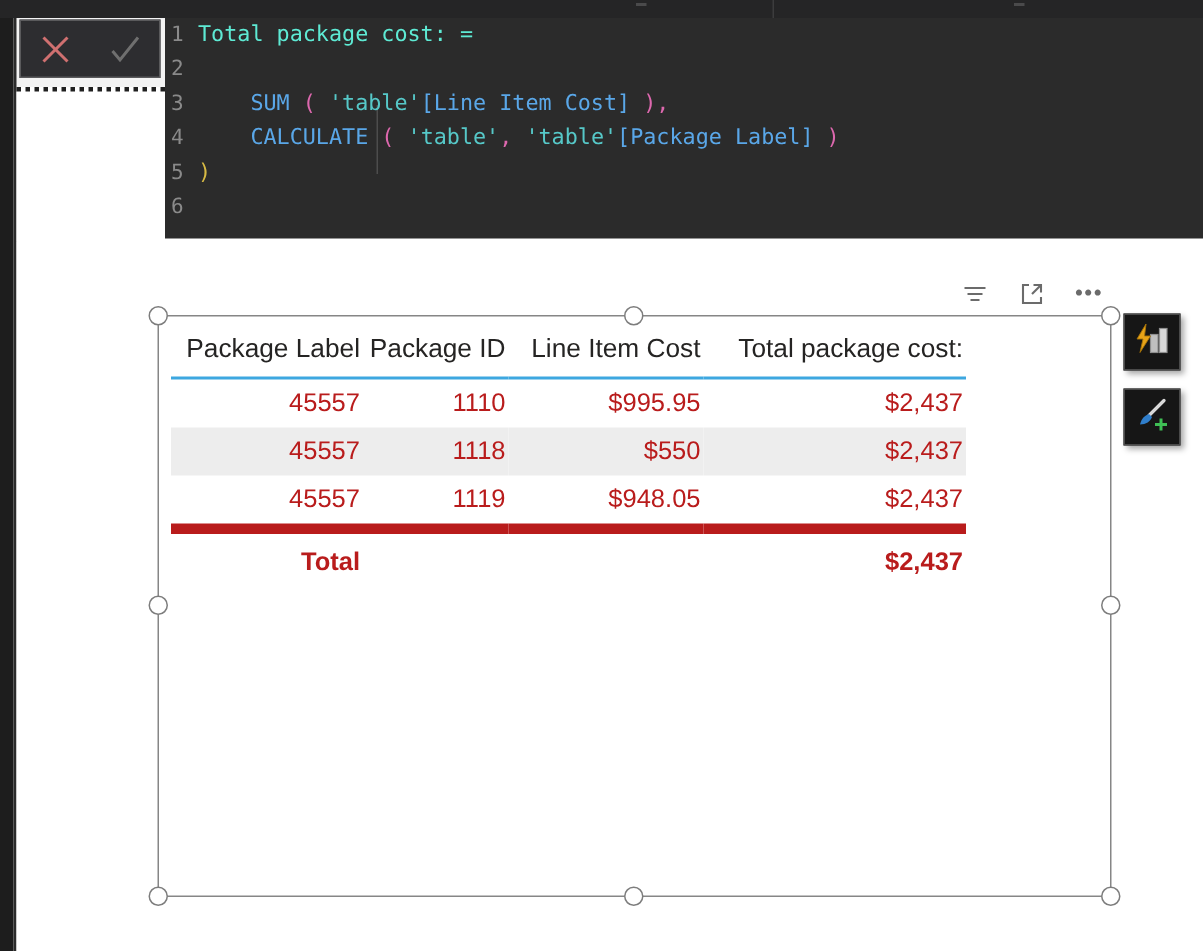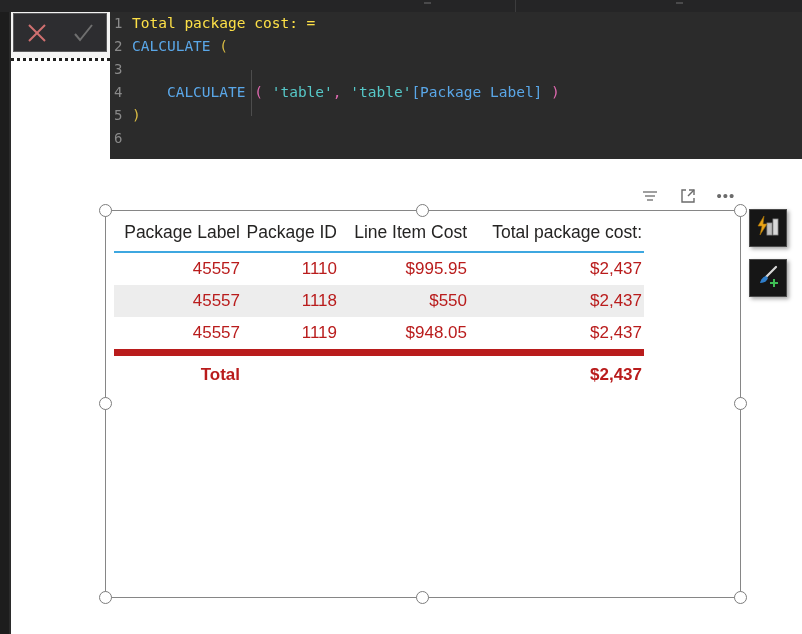--- a/index.html
+++ b/index.html
@@ -121,21 +121,21 @@
     position: relative;
   }
   .indent-guide {
     position: absolute;
     left: 141px;
     top: 58px;
     width: 1px;
     height: 46px;
     background: #4d4d4d;
   }
-  .tok-plain   { color: #fde047; }
+  .tok-plain   { color: #5eead4; }
   .tok-fn      { color: #5aa7e8; }
   .tok-paren1  { color: #d7ba44; }
   .tok-paren2  { color: #dd68ae; }
   .tok-str     { color: #56c8c8; }
   .tok-brkt    { color: #5aa7e8; }
   .tok-comma   { color: #dd68ae; }
 
   
   #report-canvas {
     position: absolute;
@@ -285,22 +285,22 @@
       <polyline points="4,13 9,19 21,4" fill="none" stroke="#6f6f6f" stroke-width="2"></polyline>
     </svg>
   </div>
 </div>
 <div id="formula-dotted-divider"></div>
 
 <div id="dax-editor">
   <div class="indent-guide"></div>
   <div id="dax-lines">
       <div class="code-line"><div class="gutter">1</div><div class="code-text"><span class="tok-plain">Total package cost: =</span></div></div>
-      <div class="code-line"><div class="gutter">2</div><div class="code-text"><span class="tok-fn">CALCULATE </span><span class="tok-paren1">(</span></div></div>
-      <div class="code-line"><div class="gutter">3</div></div>
+      <div class="code-line"><div class="gutter">2</div></div>
+      <div class="code-line"><div class="gutter">3</div><div class="code-text"><span class="tok-plain">    </span><span class="tok-fn">SUM </span><span class="tok-paren2">( </span><span class="tok-str">'table'</span><span class="tok-brkt">[Line Item Cost]</span><span class="tok-paren2"> )</span><span class="tok-comma">,</span></div></div>
       <div class="code-line"><div class="gutter">4</div><div class="code-text"><span class="tok-plain">    </span><span class="tok-fn">CALCULATE </span><span class="tok-paren2">( </span><span class="tok-str">'table'</span><span class="tok-comma">,</span><span class="tok-str"> 'table'</span><span class="tok-brkt">[Package Label]</span><span class="tok-paren2"> )</span></div></div>
       <div class="code-line"><div class="gutter">5</div><div class="code-text"><span class="tok-paren1">)</span></div></div>
       <div class="code-line"><div class="gutter">6</div><div class="code-text"></div></div>
     </div>
 </div>
 
 <div id="report-canvas"></div>
 
 <div id="visual-header">
   <div class="vh-icon" title="Filters">

